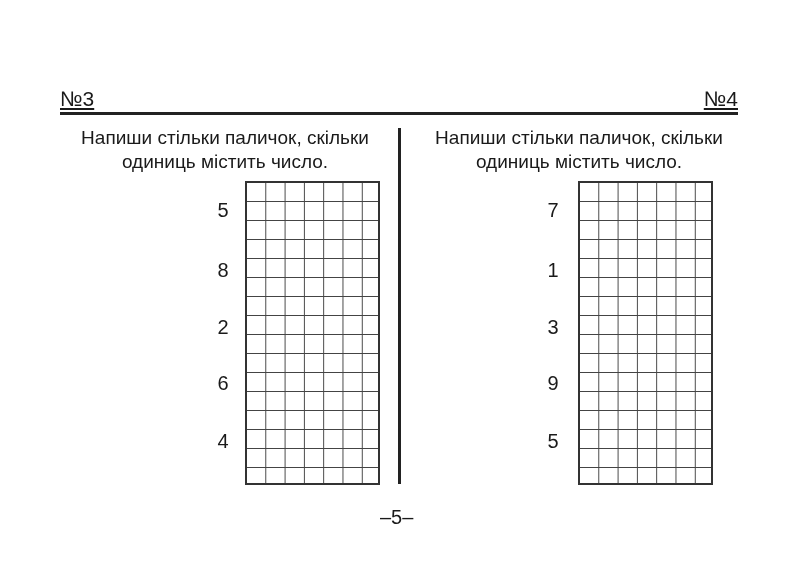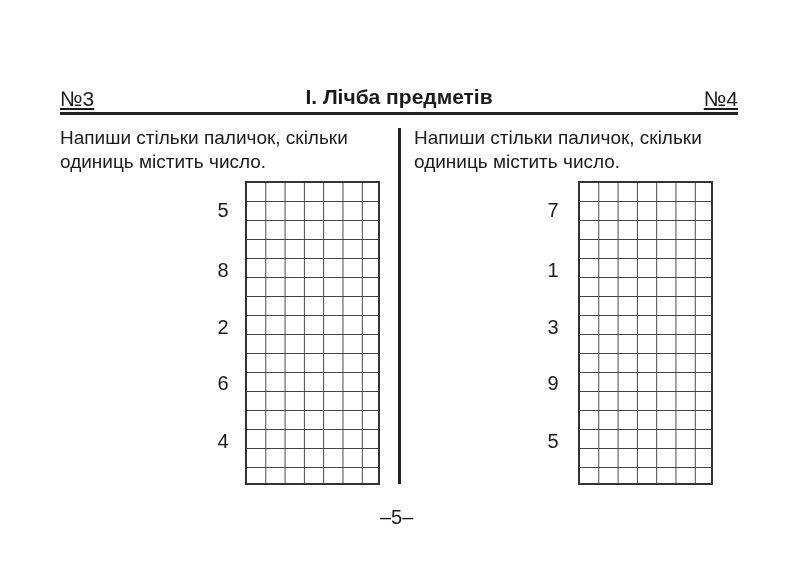--- a/index.html
+++ b/index.html
@@ -1,34 +1,33 @@
 <!DOCTYPE html>
 <html><head>
 <meta charset="utf-8">
 <style>
   html,body{margin:0;padding:0;background:#fff;}
   body{width:800px;height:564px;position:relative;overflow:hidden;font-family:"Liberation Sans",sans-serif;color:#1a1a1a;}
   .hdr{position:absolute;left:60px;top:84px;width:678px;height:28px;border-bottom:3px solid #222;}
   .num{position:absolute;bottom:1px;font-size:21px;text-decoration:underline;text-underline-offset:2px;}
   .num.l{left:0;} .num.r{right:0;}
   .title{position:absolute;left:0;right:0;bottom:3px;text-align:center;font-weight:bold;font-size:21px;}
-  .instr{position:absolute;top:126px;font-size:19px;line-height:24px;width:330px;}
+  .instr{position:absolute;top:126px;font-size:19px;line-height:24px;width:330px;text-align:center;}
   .divider{position:absolute;left:398px;top:128px;width:3px;height:356px;background:#222;}
   .grid{position:absolute;top:181px;width:135px;height:304px;border:2px solid #333;box-sizing:border-box;
     background-image:linear-gradient(to right,#444 1px,transparent 1px),linear-gradient(to bottom,#444 1px,transparent 1px);
     background-size:19.3px 19px;background-position:-1px -1px;}
   .lab{position:absolute;font-size:20px;width:20px;text-align:center;}
   .page{position:absolute;left:380px;top:506px;font-size:20px;}
 </style>
 </head>
 <body>
 
 <div class="hdr">
   <span class="num l">№3</span>
-  <span class="title">І. Лічба предметів</span>
   <span class="num r">№4</span>
 </div>
 
 <div class="instr" style="left:60px">
   <div>Напиши стільки паличок, скільки</div>
   <div>одиниць містить число.</div>
 </div>
 <div class="instr" style="left:414px">
   <div>Напиши стільки паличок, скільки</div>
   <div>одиниць містить число.</div>

